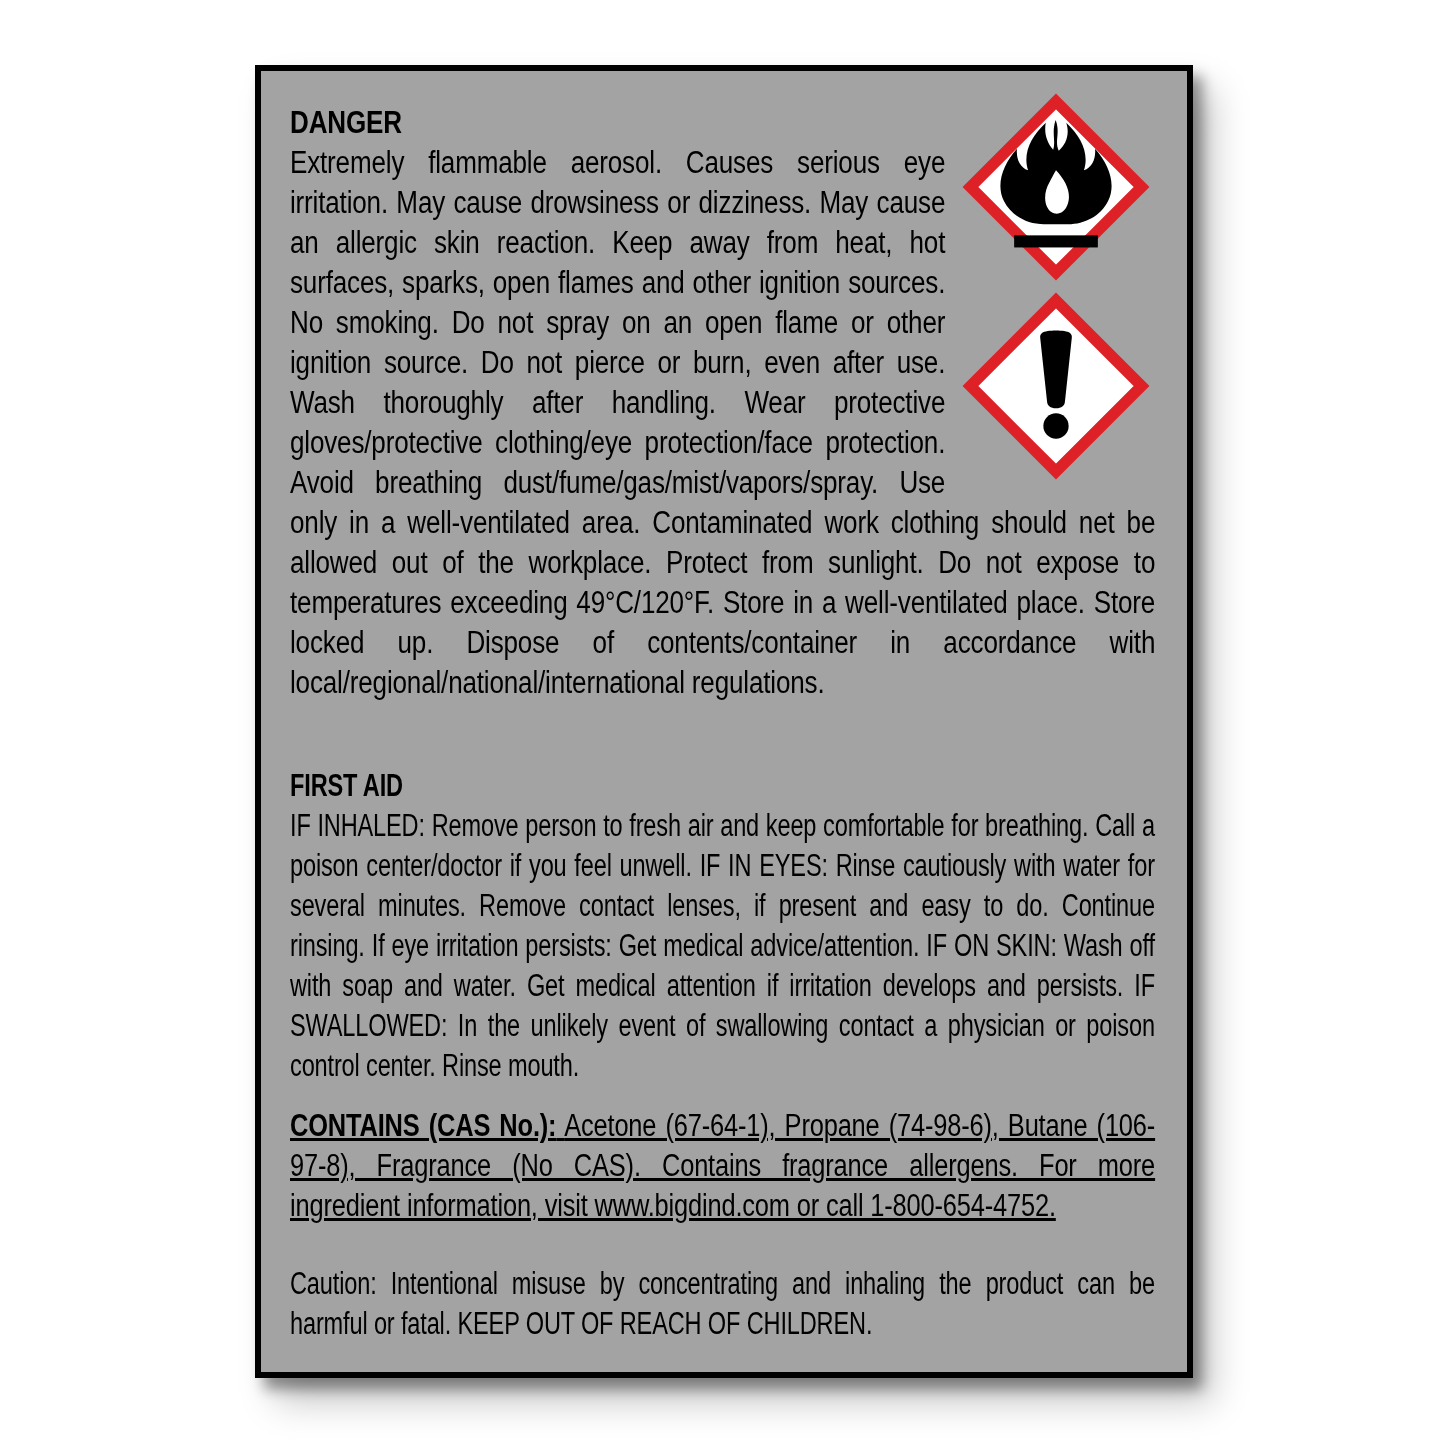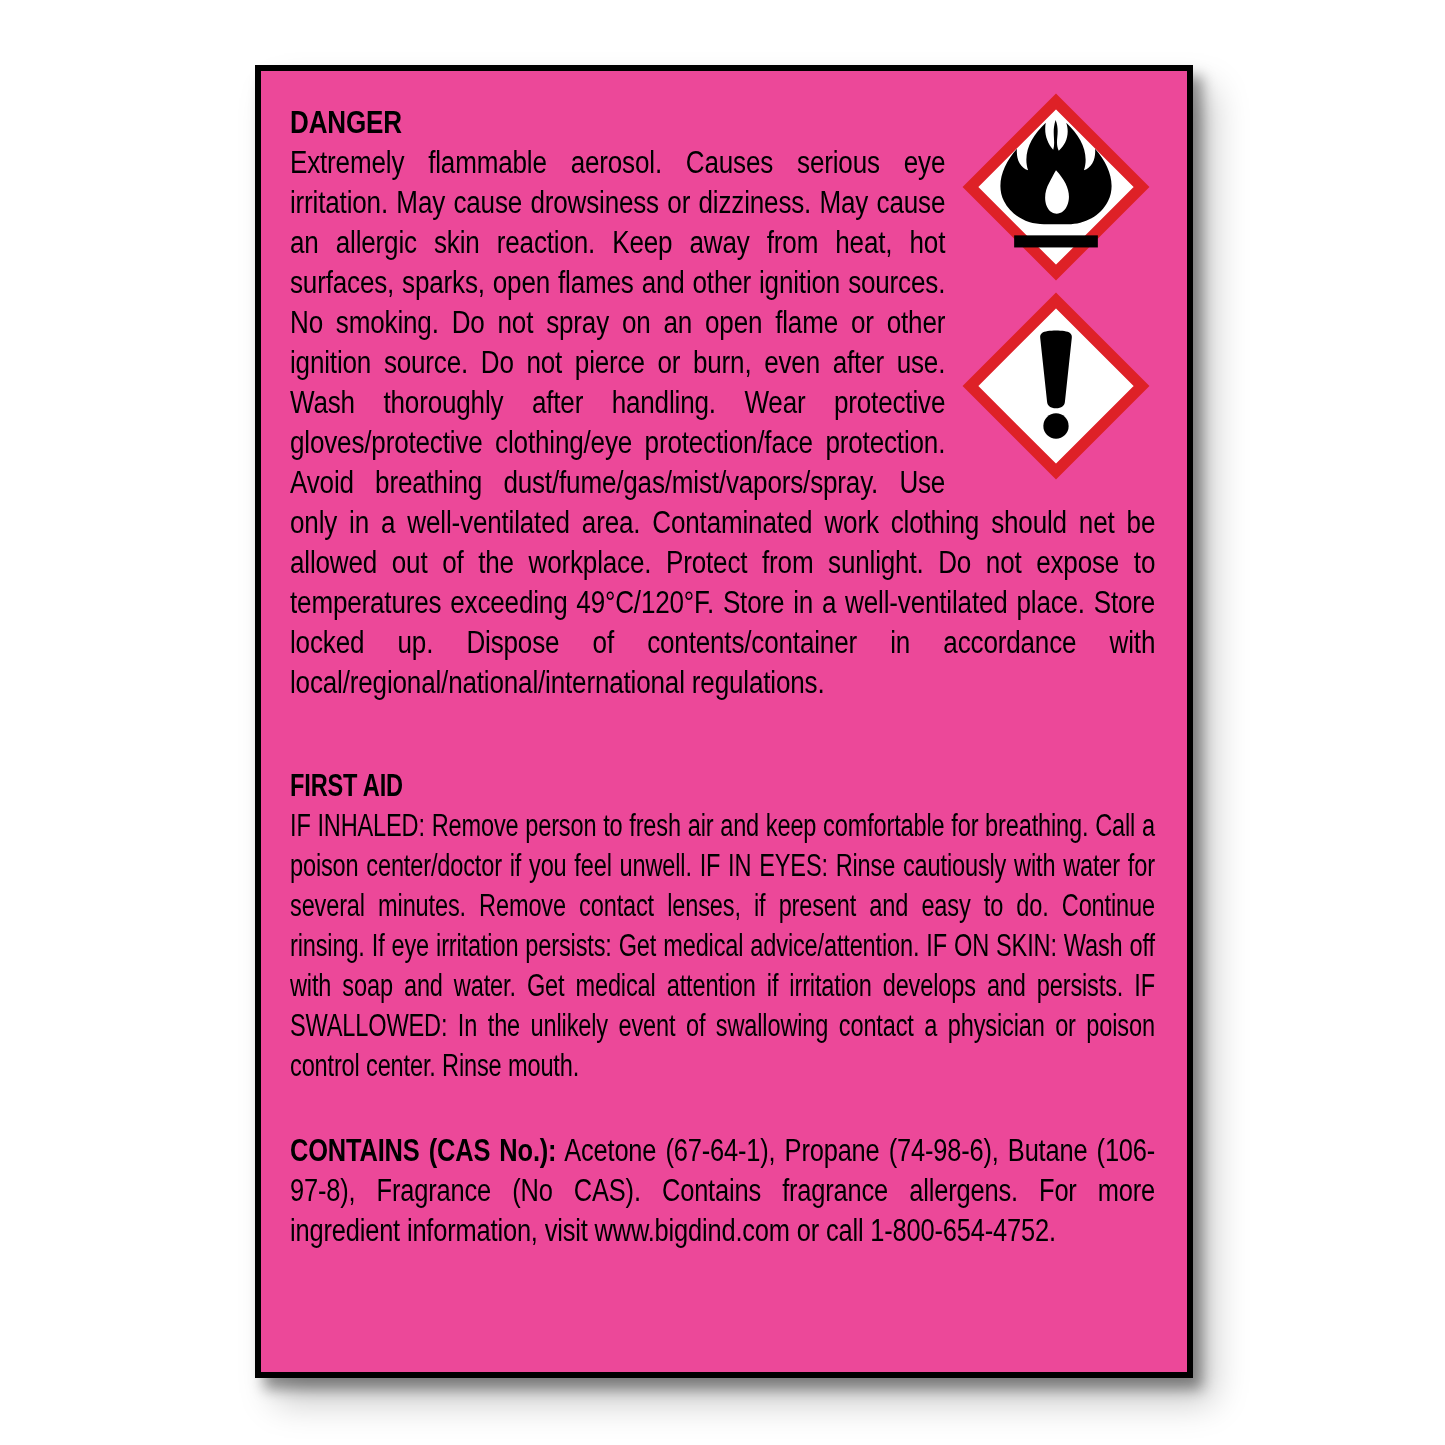--- a/index.html
+++ b/index.html
@@ -9,21 +9,21 @@
     background: #ffffff;
     position: relative;
     font-family: "Liberation Sans", "DejaVu Sans", sans-serif;
     color: #000;
   }
   .label {
     position: absolute;
     left: 255px; top: 65px;
     width: 938px; height: 1313px;
     box-sizing: border-box;
-    background: #ec4899;
+    background: #a3a3a3;
     border: 6px solid #000;
     padding: 32px 32px 0 29px;
     box-shadow: 9px 11px 13px rgba(0,0,0,0.40), 20px 24px 34px rgba(0,0,0,0.22);
   }
   .pictos {
     position: absolute;
     top: 23px; right: 38px;
     width: 186px;
     display: flex; flex-direction: column; gap: 13px;
   }
@@ -40,21 +40,21 @@
   b { font-weight: bold; }
 
   
   .sq   { transform-origin: 0 0; }
   .sq84 { width: 1030px; transform: scaleX(0.84); }
   .sq82 { width: 1055px; transform: scaleX(0.82); }
   .sq76 { width: 1138px; transform: scaleX(0.76); }
 
   .sec-danger   { height: 600px; }
   .sec-firstaid { margin-top: 63px; height: 320px; }
-  .sec-contains { margin-top: 45px; height: 120px; }
+  .sec-contains { margin-top: 20px; height: 120px; text-decoration: underline; }
   .sec-caution  { margin-top: 38px; height: 80px; }
 
   .float-spacer { float: right; width: 250px; height: 385px; }
 </style>
 </head>
 <body>
 
 <div class="label">
 
   <div class="pictos">
@@ -112,14 +112,19 @@
       <p>IF INHALED: Remove person to fresh air and keep comfortable for breathing. Call a poison center/doctor if you feel unwell. IF IN EYES: Rinse cautiously with water for several minutes. Remove contact lenses, if present and easy to do. Continue rinsing. If eye irritation persists: Get medical advice/attention. IF ON SKIN: Wash off with soap and water. Get medical attention if irritation develops and persists. IF SWALLOWED: In the unlikely event of swallowing contact a physician or poison control center. Rinse mouth.</p>
     </div>
   </section>
 
   <section class="sec-contains">
     <div class="sq sq82">
       <p><b>CONTAINS (CAS No.):</b> <span>Acetone (67-64-1), Propane (74-98-6), Butane (106-97-8), Fragrance (No CAS). Contains fragrance allergens. For more ingredient information, visit www.bigdind.com or call 1-800-654-4752.</span></p>
     </div>
   </section>
 
+  <section class="sec-caution">
+    <div class="sq sq76">
+      <p>Caution: Intentional misuse by concentrating and inhaling the product can be harmful or fatal. KEEP OUT OF REACH OF CHILDREN.</p>
+    </div>
+  </section>
 
 </div>
 
 </body></html>

